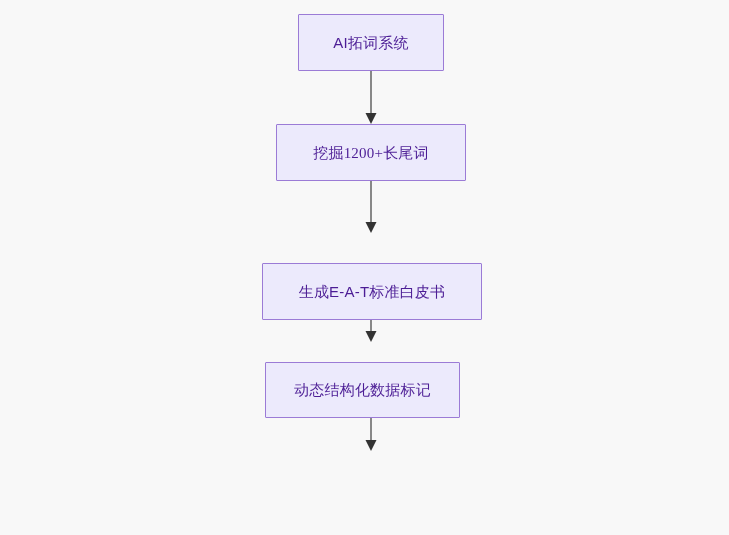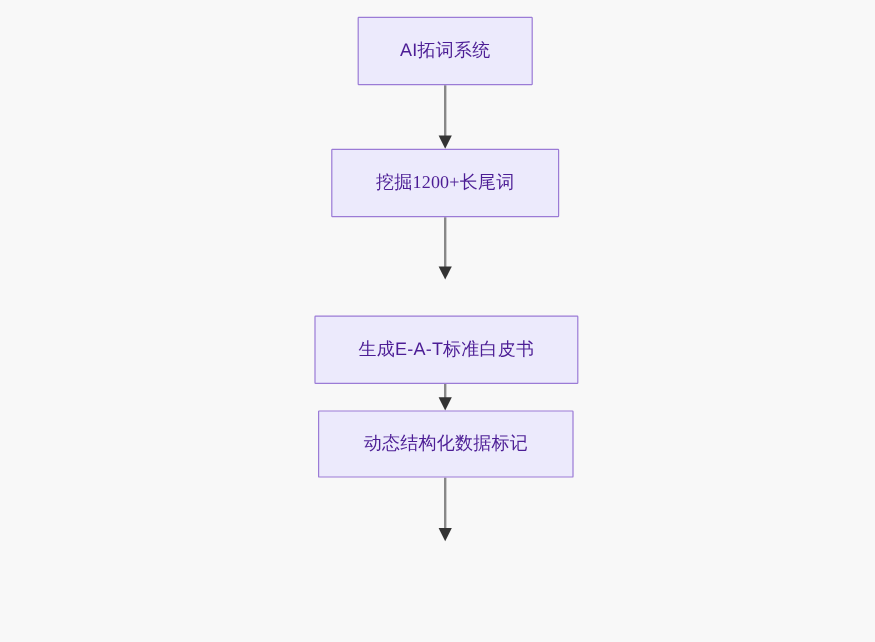--- a/index.html
+++ b/index.html
@@ -42,21 +42,21 @@
   .flow-node-label {
     display: block;
     text-align: center;
     color: #4c1d95;
   }
 
   
   #node-0 { left: 298px; top: 14px;  width: 146px; height: 57px; }
   #node-1 { left: 276px; top: 124px; width: 190px; height: 57px; font-family: Liberation Serif, serif; }
   #node-2 { left: 262px; top: 233px; width: 220px; height: 57px; margin-top: 30px; }
-  #node-3 { left: 265px; top: 342px; width: 213px; height: 56px; }
+  #node-3 { left: 265px; top: 362px; width: 195px; height: 56px; }
   #node-4 { left: 254px; top: 451px; width: 235px; height: 56px; }
 
   .flow-edge {
     position: absolute;
     left: 0;
     top: 0;
     width: 729px;
     height: 535px;
     pointer-events: none;
     overflow: visible;

